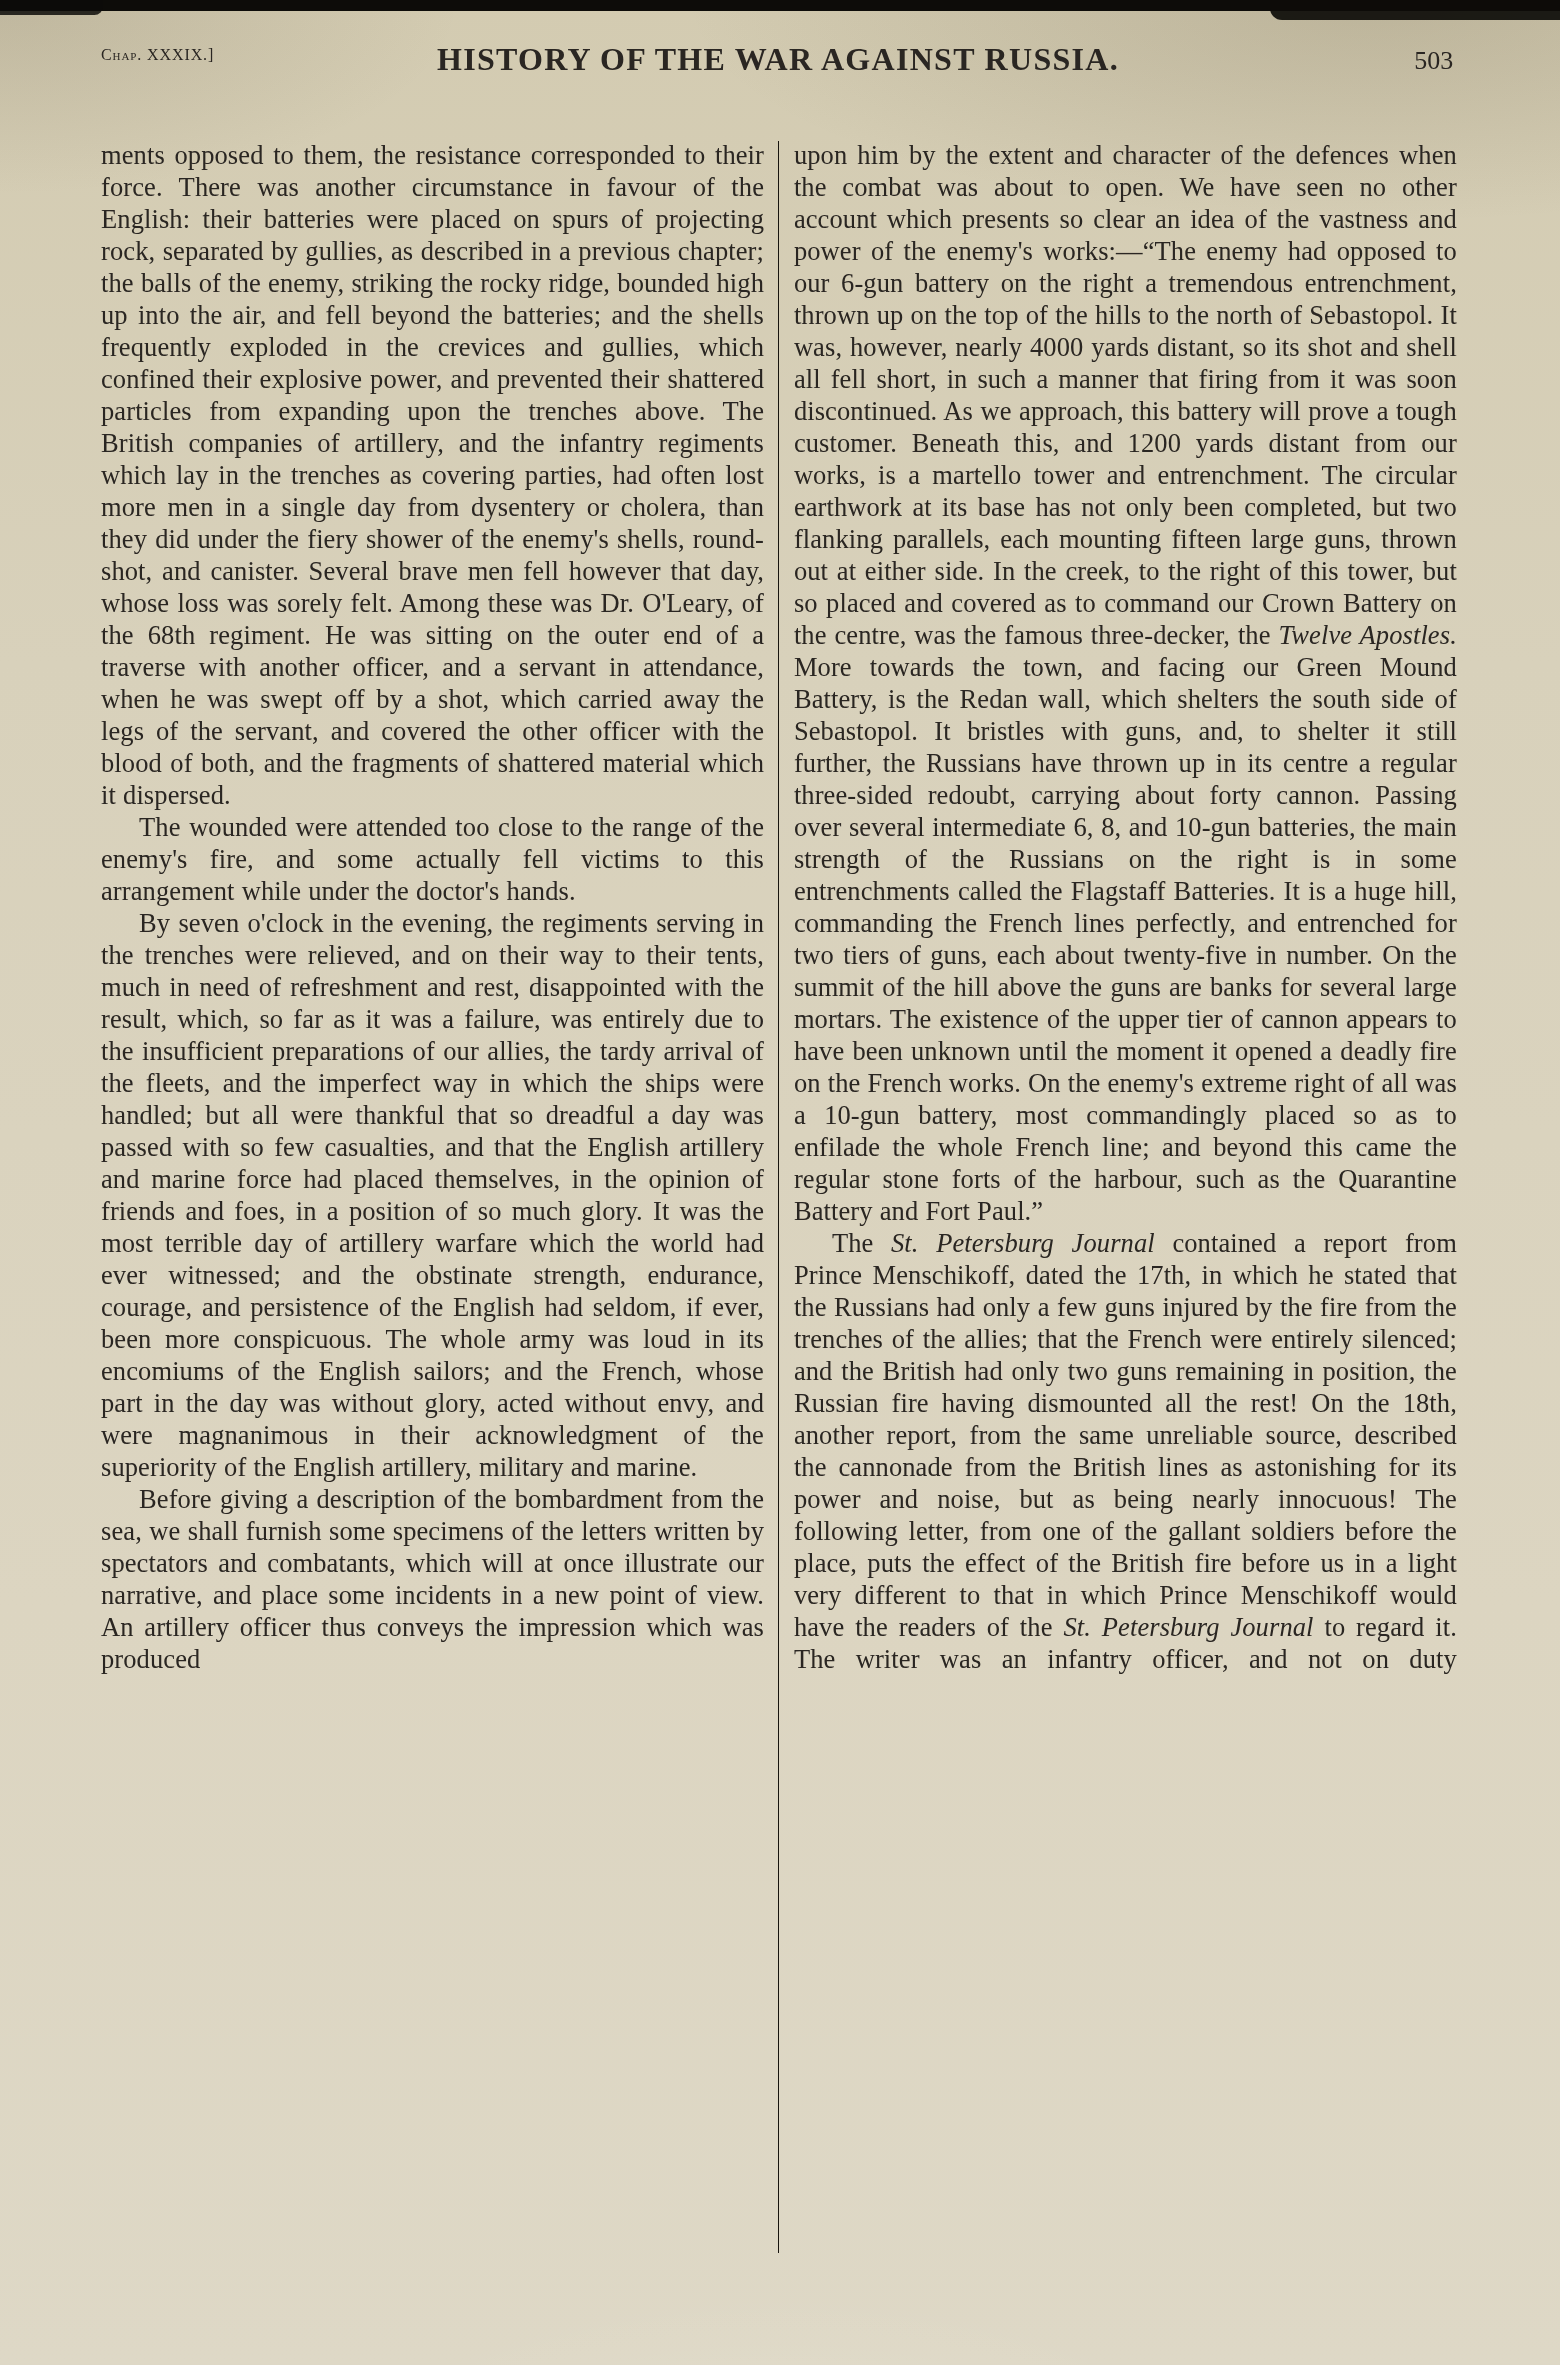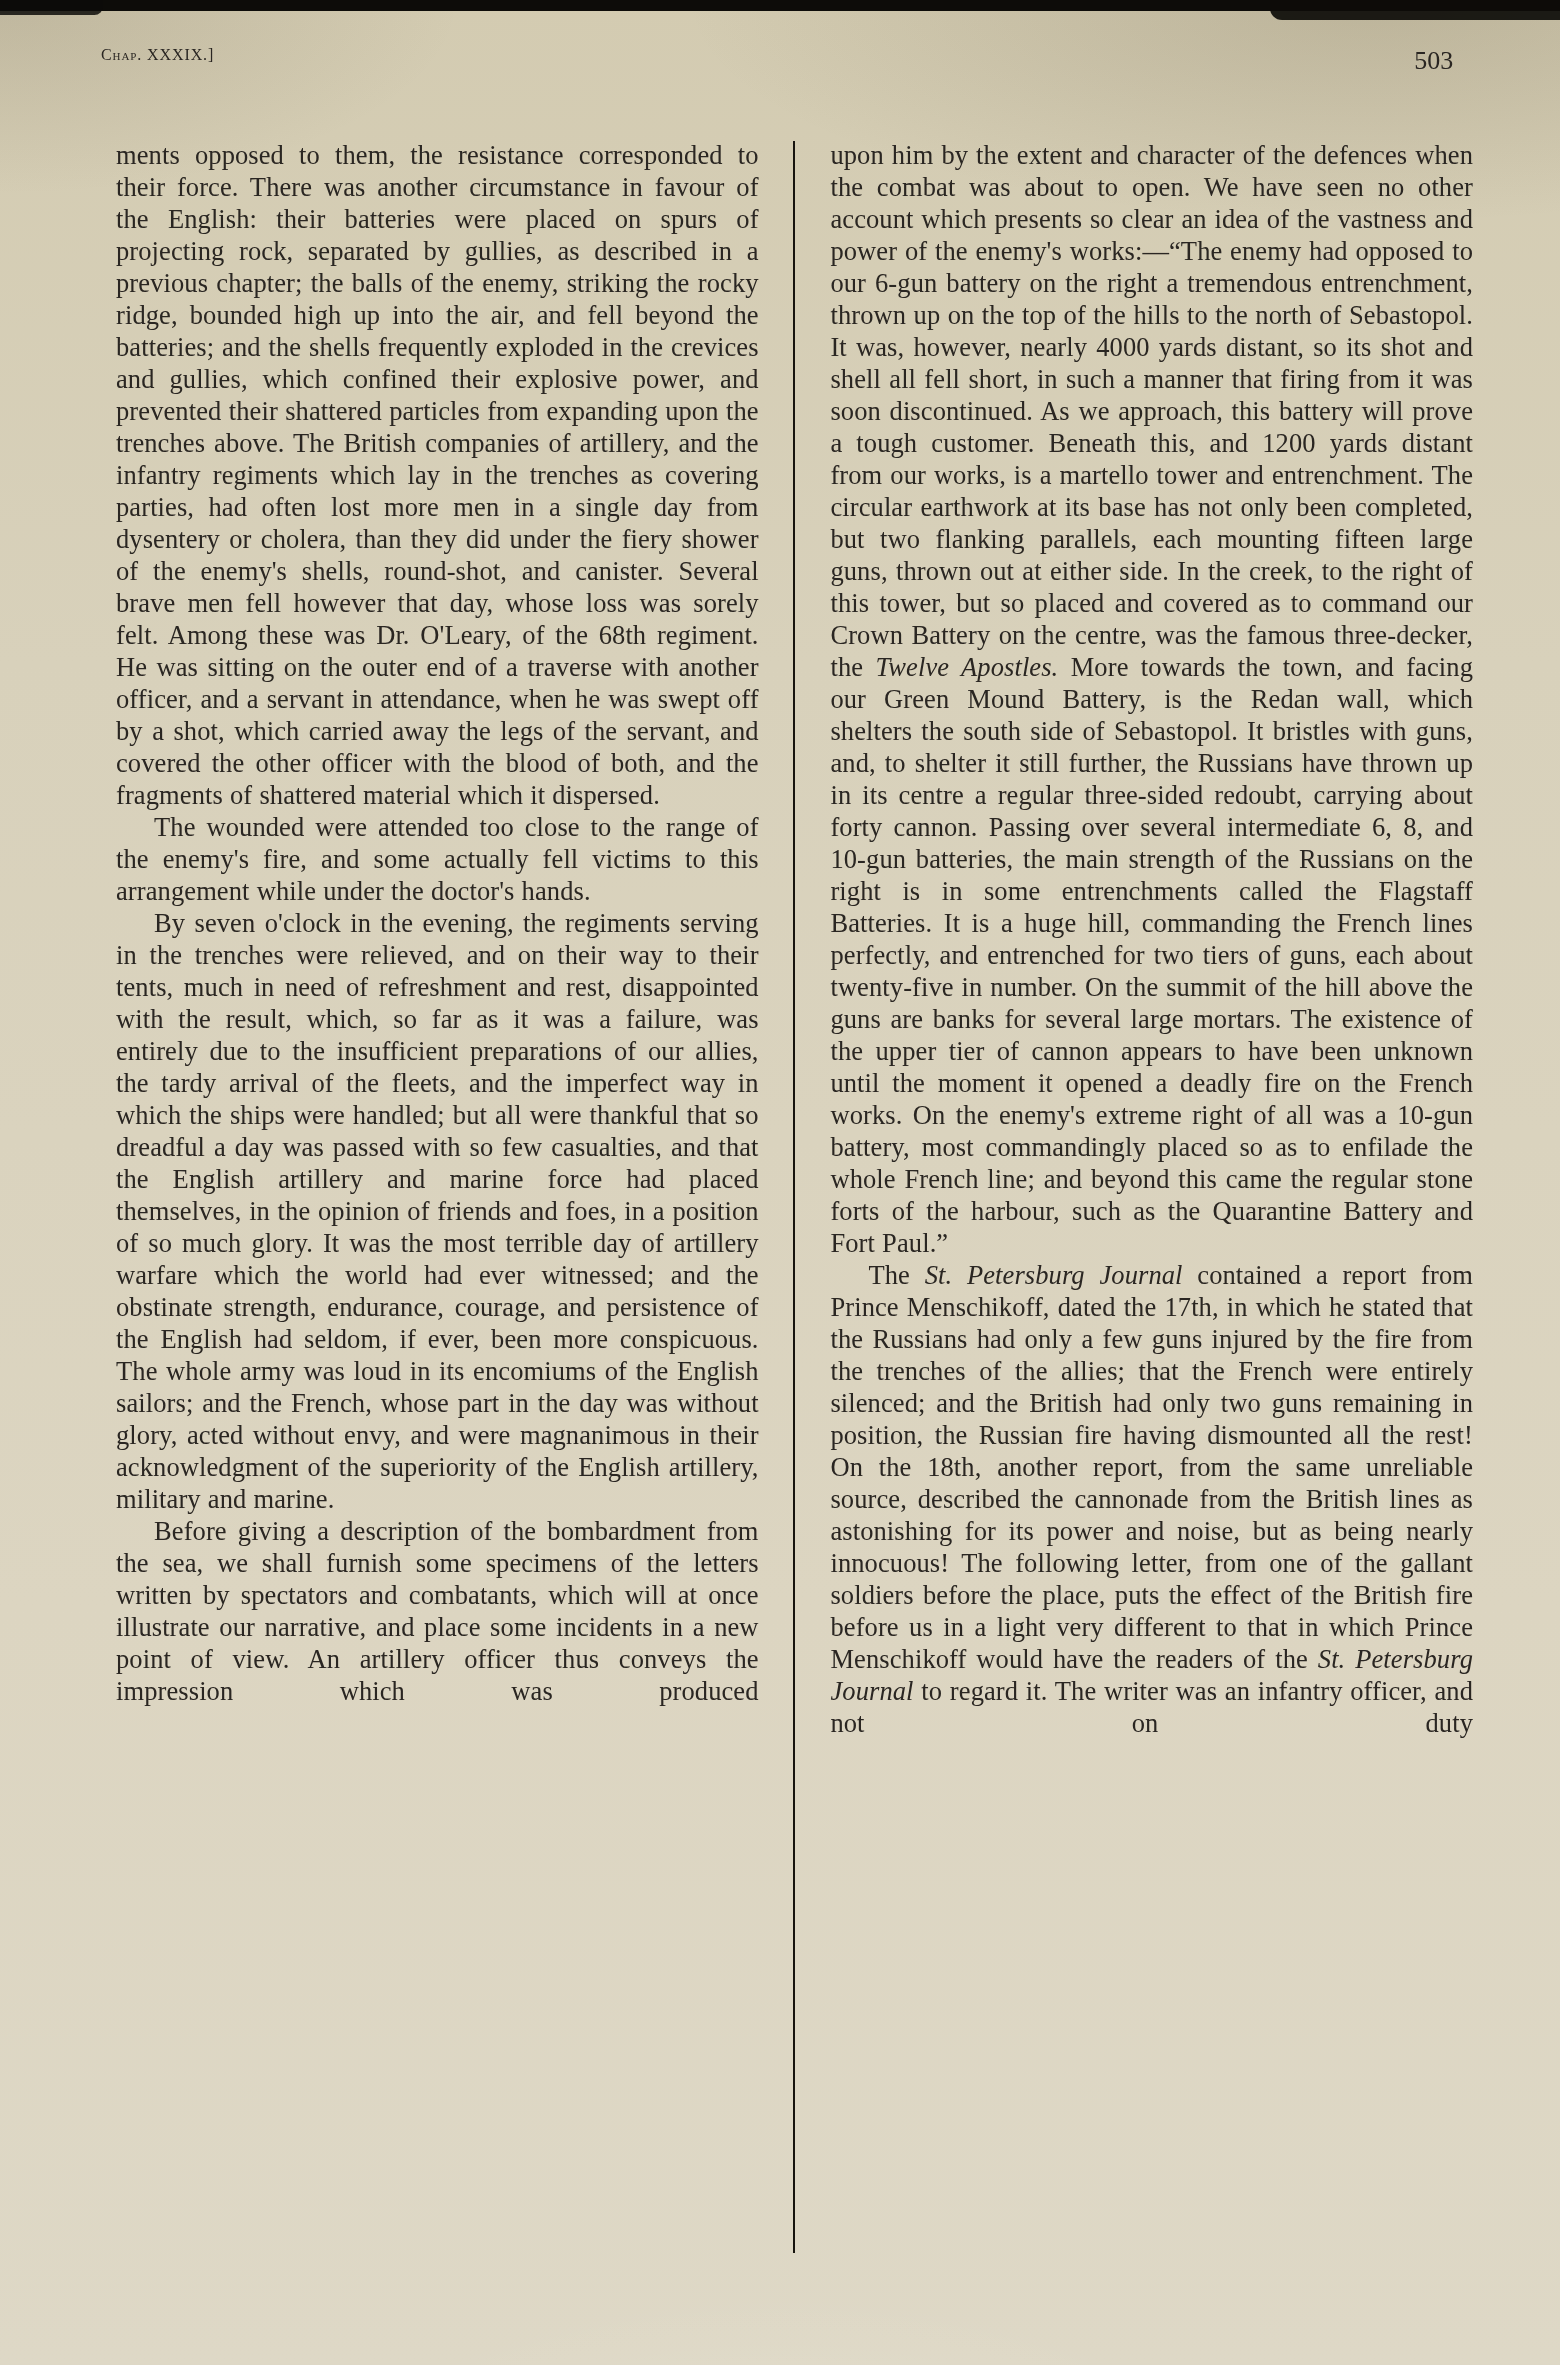--- a/index.html
+++ b/index.html
@@ -77,26 +77,25 @@
   }
   .page-number {
     position: absolute;
     right: 1.7px;
     top: 5.1px;
     font-size: 26px;
   }
   .columns {
     position: absolute;
     top: 139px;
-    left: 116px;
+    left: 101px;
     width: 1357px;
     height: 2138px;
     display: flex;
     overflow: hidden;
-    gap: 21px;
   }
   .text-col {
     width: 663px;
     font-size: 26.5px;
     line-height: 32px;
     text-align: justify;
     letter-spacing: 0.1px;
     word-spacing: 0.4px;
   }
   .col-divider {
@@ -121,20 +120,21 @@
 <body>
 
 <div class="page">
 
   <div class="scan-edge-top"></div>
   <div class="scan-corner-right"></div>
   <div class="scan-corner-left"></div>
 
   <div class="running-head">
     <span class="chapter-label">Chap. XXXIX.]</span>
+    <span class="head-title">HISTORY OF THE WAR AGAINST RUSSIA.</span>
     <span class="page-number">503</span>
   </div>
 
   <div class="columns">
     <div class="text-col">
         <p class=""><span>ments opposed to them, the resistance corresponded to their force. There was another circumstance in favour of the English: their batteries were placed on spurs of projecting rock, separated by gullies, as described in a previous chapter; the balls of the enemy, striking the rocky ridge, bounded high up into the air, and fell beyond the batteries; and the shells frequently exploded in the crevices and gullies, which confined their explosive power, and prevented their shattered particles from expanding upon the trenches above. The British companies of artillery, and the infantry regiments which lay in the trenches as covering parties, had often lost more men in a single day from dysentery or cholera, than they did under the fiery shower of the enemy's shells, round-shot, and canister. Several brave men fell however that day, whose loss was sorely felt. Among these was Dr. O'Leary, of the 68th regiment. He was sitting on the outer end of a traverse with another officer, and a servant in attendance, when he was swept off by a shot, which carried away the legs of the servant, and covered the other officer with the blood of both, and the fragments of shattered material which it dispersed.</span></p>
         <p class="indent "><span>The wounded were attended too close to the range of the enemy's fire, and some actually fell victims to this arrangement while under the doctor's hands.</span></p>
         <p class="indent "><span>By seven o'clock in the evening, the regiments serving in the trenches were relieved, and on their way to their tents, much in need of refreshment and rest, disappointed with the result, which, so far as it was a failure, was entirely due to the insufficient preparations of our allies, the tardy arrival of the fleets, and the imperfect way in which the ships were handled; but all were thankful that so dreadful a day was passed with so few casualties, and that the English artillery and marine force had placed themselves, in the opinion of friends and foes, in a position of so much glory. It was the most terrible day of artillery warfare which the world had ever witnessed; and the obstinate strength, endurance, courage, and persistence of the English had seldom, if ever, been more conspicuous. The whole army was loud in its encomiums of the English sailors; and the French, whose part in the day was without glory, acted without envy, and were magnanimous in their acknowledgment of the superiority of the English artillery, military and marine.</span></p>
         <p class="indent flush-last"><span>Before giving a description of the bombardment from the sea, we shall furnish some specimens of the letters written by spectators and combatants, which will at once illustrate our narrative, and place some incidents in a new point of view. An artillery officer thus conveys the impression which was produced</span></p>
       </div>

